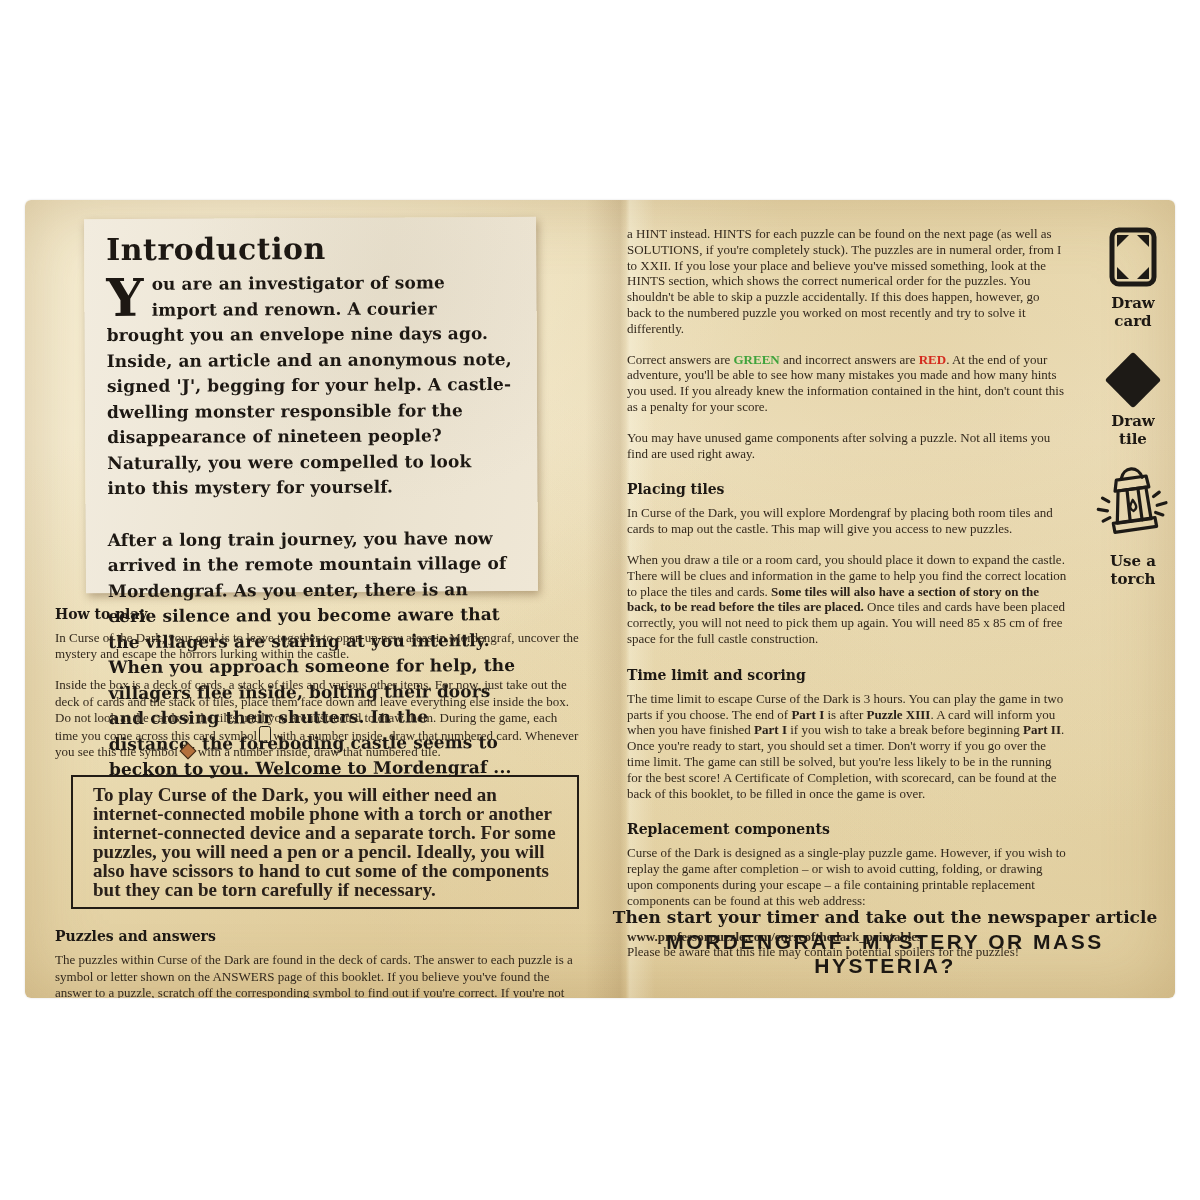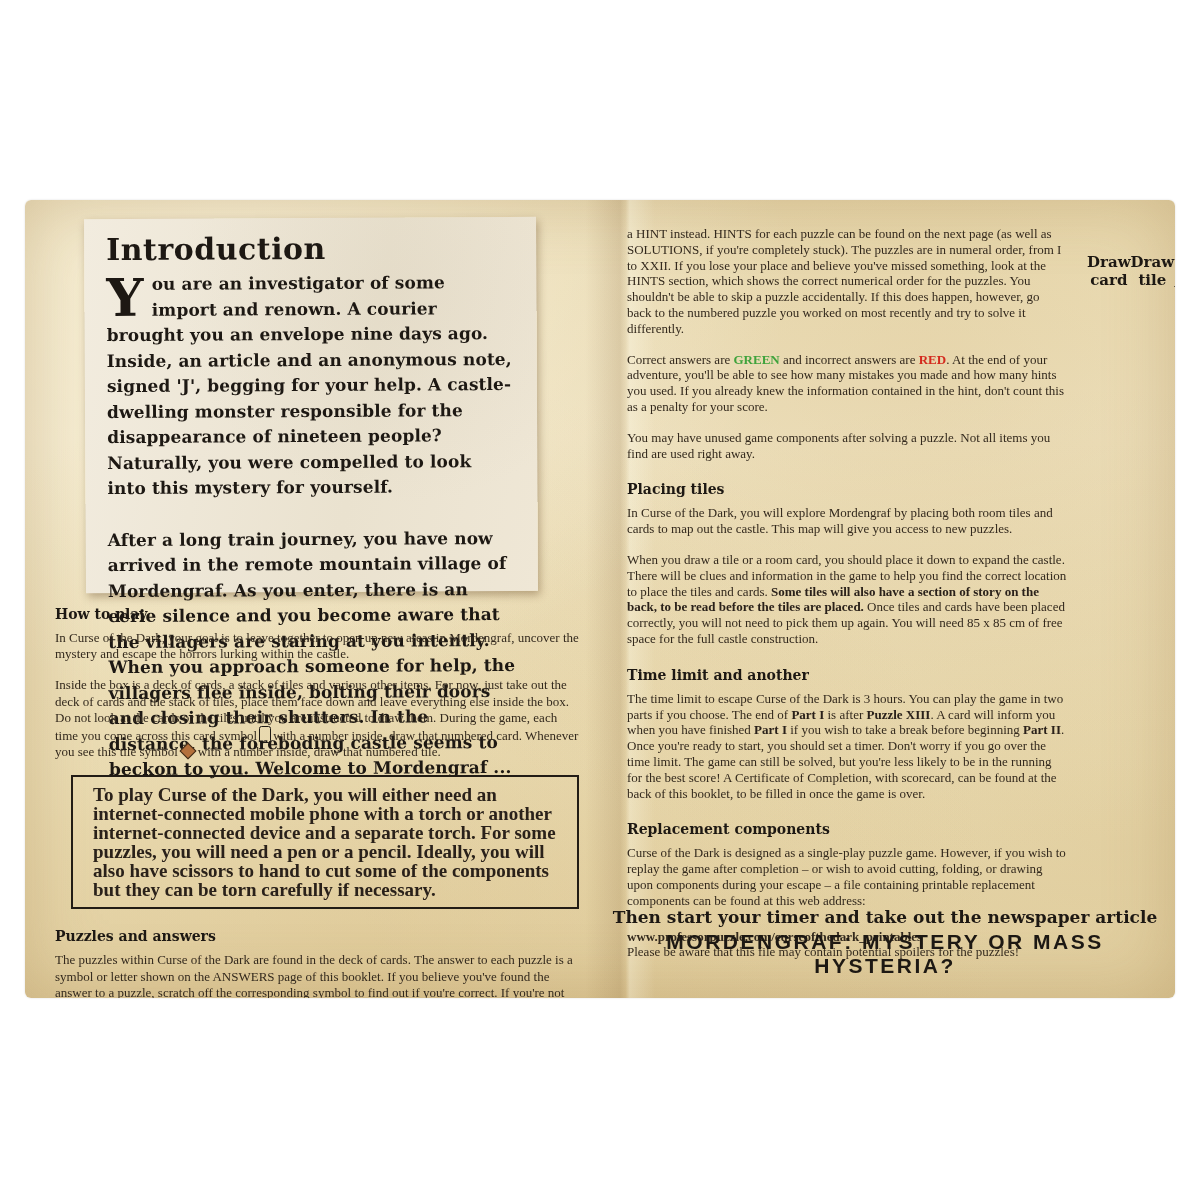--- a/index.html
+++ b/index.html
@@ -62,21 +62,21 @@
   .sym-tile{display:inline-block;width:10px;height:10px;background:#b4703c;
     border:1px solid #3a2a18;transform:rotate(45deg);vertical-align:-1px;margin:0 4px;}
   
   .ready{position:absolute;left:578px;top:706px;width:564px;text-align:center;color:#1d1813;}
   .ready-l1{font-family:"DejaVu Serif", serif;font-weight:bold;font-size:17px;line-height:22px;}
   .ready-l2{font-family:"DejaVu Serif", serif;font-weight:bold;font-size:17px;line-height:22px;}
   .ready-l3{font-family:"Liberation Sans", sans-serif;font-weight:800;font-size:21px;
     letter-spacing:2.5px;line-height:24px;margin-top:2px;}
   
   .icons-col{position:absolute;left:1062px;top:26px;width:92px;
-    display:flex;flex-direction:row;align-items:center;color:#1d1813;}
+    display:flex;flex-direction:column;align-items:center;color:#1d1813;}
   .icon-label{font-family:"DejaVu Serif", serif;font-weight:bold;font-size:15px;
     line-height:18px;text-align:center;white-space:pre-line;margin-top:6px;}
   .diamond{width:40px;height:40px;background:#1d1a16;transform:rotate(45deg);
     border-radius:3px;margin:14px 0 6px 0;}
   .gap1{height:16px;} .gap2{height:14px;}
 </style>
 </head>
 <body>
 
 <div class="spread">
@@ -101,21 +101,21 @@
 
   <div class="right-text">
     <p class="body">a HINT instead. HINTS for each puzzle can be found on the next page (as well as SOLUTIONS, if you're completely stuck). The puzzles are in numeral order, from I to XXII. If you lose your place and believe you've missed something, look at the HINTS section, which shows the correct numerical order for the puzzles. You shouldn't be able to skip a puzzle accidentally. If this does happen, however, go back to the numbered puzzle you worked on most recently and try to solve it differently.</p>
     <p class="body"><span>Correct answers are </span><span class="green">GREEN</span><span> and incorrect answers are </span><span class="red">RED</span><span>. At the end of your adventure, you'll be able to see how many mistakes you made and how many hints you used. If you already knew the information contained in the hint, don't count this as a penalty for your score.</span></p>
     <p class="body">You may have unused game components after solving a puzzle. Not all items you find are used right away.</p>
 
     <div class="heading">Placing tiles</div>
     <p class="body">In Curse of the Dark, you will explore Mordengraf by placing both room tiles and cards to map out the castle. This map will give you access to new puzzles.</p>
     <p class="body"><span>When you draw a tile or a room card, you should place it down to expand the castle. There will be clues and information in the game to help you find the correct location to place the tiles and cards. </span><b class="dk">Some tiles will also have a section of story on the back, to be read before the tiles are placed.</b><span> Once tiles and cards have been placed correctly, you will not need to pick them up again. You will need 85 x 85 cm of free space for the full castle construction.</span></p>
 
-    <div class="heading">Time limit and another</div>
+    <div class="heading">Time limit and scoring</div>
     <p class="body"><span>The time limit to escape Curse of the Dark is 3 hours. You can play the game in two parts if you choose. The end of </span><b class="dk">Part I</b><span> is after </span><b class="dk">Puzzle XIII</b><span>. A card will inform you when you have finished </span><b class="dk">Part I</b><span> if you wish to take a break before beginning </span><b class="dk">Part II</b><span>. Once you're ready to start, you should set a timer. Don't worry if you go over the time limit. The game can still be solved, but you're less likely to be in the running for the best score! A Certificate of Completion, with scorecard, can be found at the back of this booklet, to be filled in once the game is over.</span></p>
 
     <div class="heading">Replacement components</div>
     <p class="body"><span>Curse of the Dark is designed as a single-play puzzle game. However, if you wish to replay the game after completion – or wish to avoid cutting, folding, or drawing upon components during your escape – a file containing printable replacement components can be found at this web address:</span><span class="url">www.professorpuzzle.com/curseofthedark_printables</span><span>Please be aware that this file may contain potential spoilers for the puzzles!</span></p>
   </div>
 
   <div class="ready">
     <div class="ready-l2">Then start your timer and take out the newspaper article</div>
     <div class="ready-l3">MORDENGRAF: MYSTERY OR MASS HYSTERIA?</div>
   </div>

